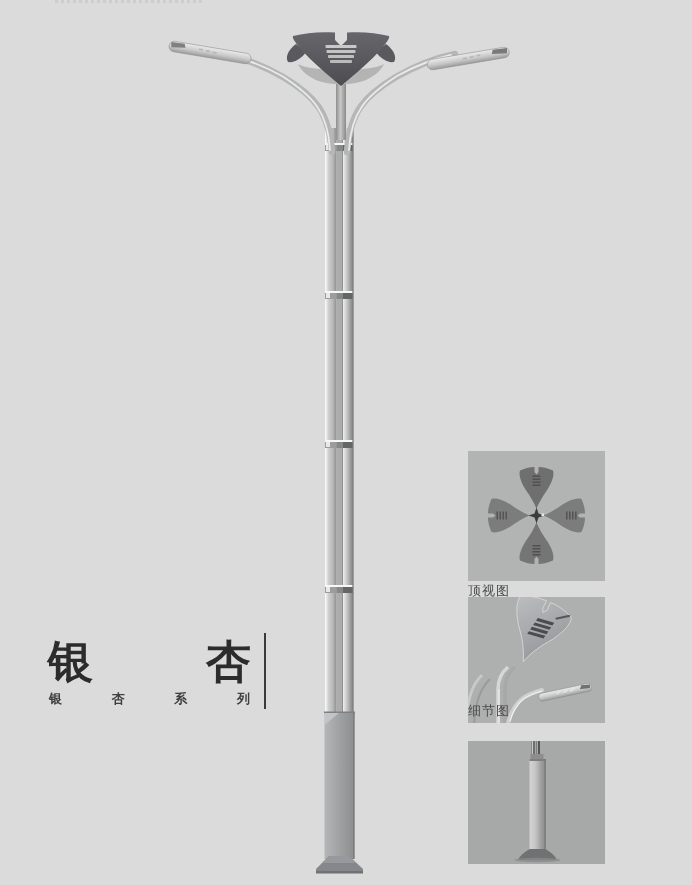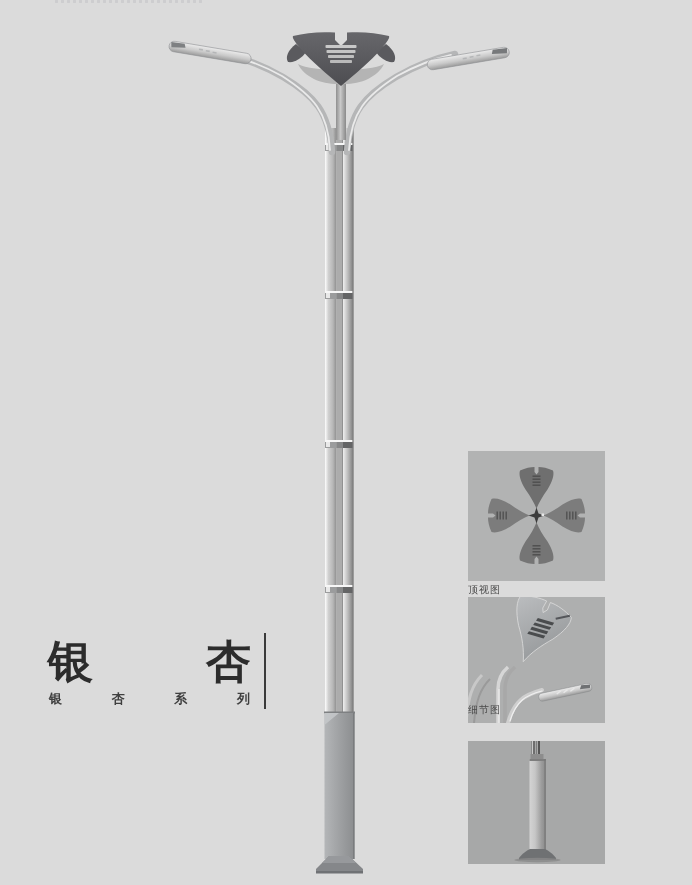--- a/index.html
+++ b/index.html
@@ -61,21 +61,21 @@
     width: 137px;
     overflow: hidden;
   }
   .panel svg { display: block; }
   .panel-1 { top: 451px; height: 130px; background: #b2b3b3; }
   .panel-2 { top: 597px; height: 126px; background: #aeafaf; }
   .panel-3 { top: 741px; height: 123px; background: #a7a8a8; }
   .panel-caption {
     position: absolute;
     left: 468px;
-    font-size: 10px;
+    font-size: 13px;
     letter-spacing: 1px;
     color: #4a4a4a;
     line-height: 1.1;
   }
   .caption-1 { top: 584px; }
   .caption-2 { top: 704px; }
 </style>
 </head>
 <body>
 

